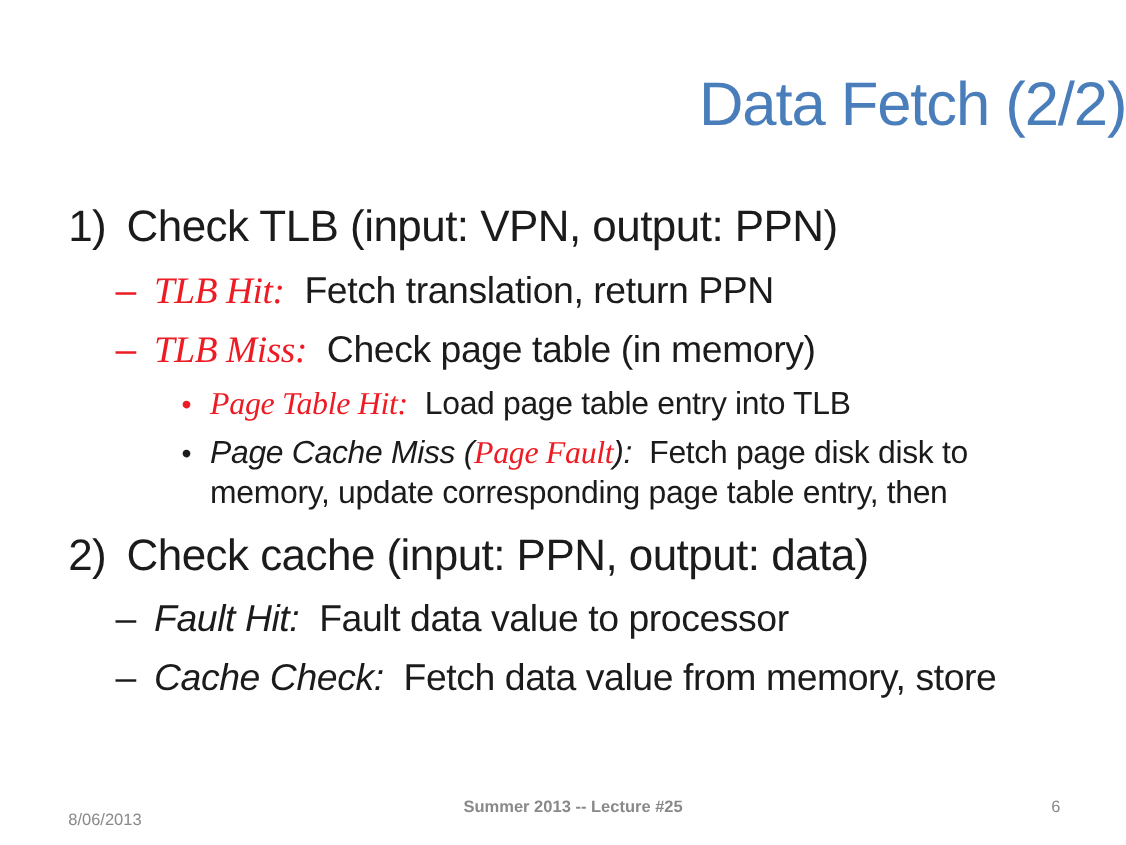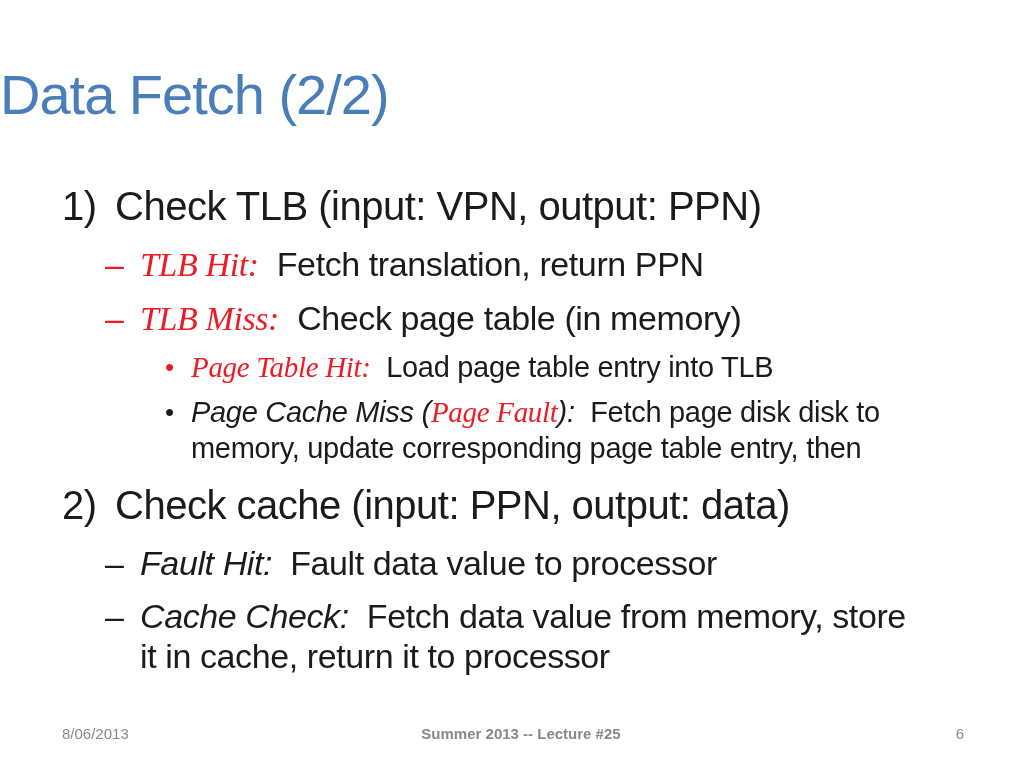--- a/index.html
+++ b/index.html
@@ -14,21 +14,21 @@
     background: #ffffff;
     overflow: hidden;
     font-family: "Liberation Sans", sans-serif;
     color: #1b1b1b;
   }
   .slide-title {
     position: absolute;
     top: 62px;
     left: 0;
     width: 100%;
-    text-align: left;
+    text-align: right;
     font-size: 56px;
     font-weight: 400;
     color: #4a7ebb;
     letter-spacing: -1px;
   }
   .content {
     position: absolute;
     top: 182px;
     left: 62px;
     right: 36px;
@@ -87,21 +87,21 @@
     top: 725px;
     left: 62px;
     right: 60px;
     height: 24px;
     font-size: 15px;
     color: #898989;
   }
   .footer-date {
     position: absolute;
     left: 0;
-    top: 0;
+    top: 12px;
   }
   .footer-center {
     position: absolute;
     left: 16px;
     right: 0;
     top: 0;
     text-align: center;
     font-weight: bold;
   }
   .footer-page {
@@ -166,21 +166,20 @@
       <span class="marker">–</span>
       <div class="body">
         <div class="line"><span class="seg italic">Fault Hit:</span><span class="seg">  Fault data value to processor</span></div>
       </div>
     </div>
 
     <div class="item l2">
       <span class="marker">–</span>
       <div class="body">
         <div class="line"><span class="seg italic">Cache Check:</span><span class="seg">  Fetch data value from memory, store</span></div>
-        <div class="line"><span class="seg">it in cache, return it to processor</span></div>
       </div>
     </div>
 
   </div>
 
   <div class="footer">
     <span class="footer-date">8/06/2013</span>
     <span class="footer-center">Summer 2013 -- Lecture #25</span>
     <span class="footer-page">6</span>
   </div>

